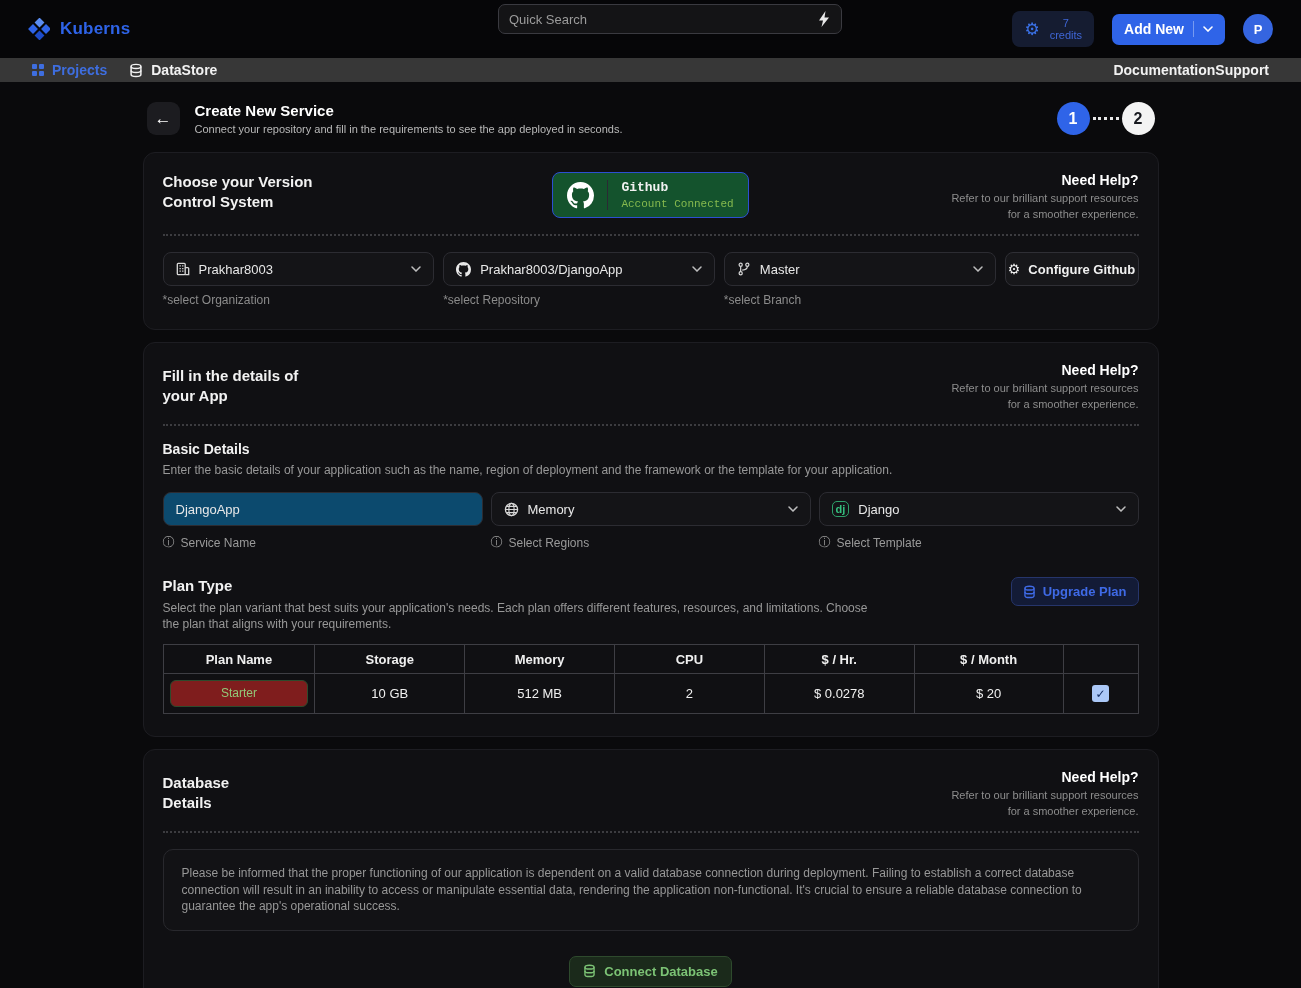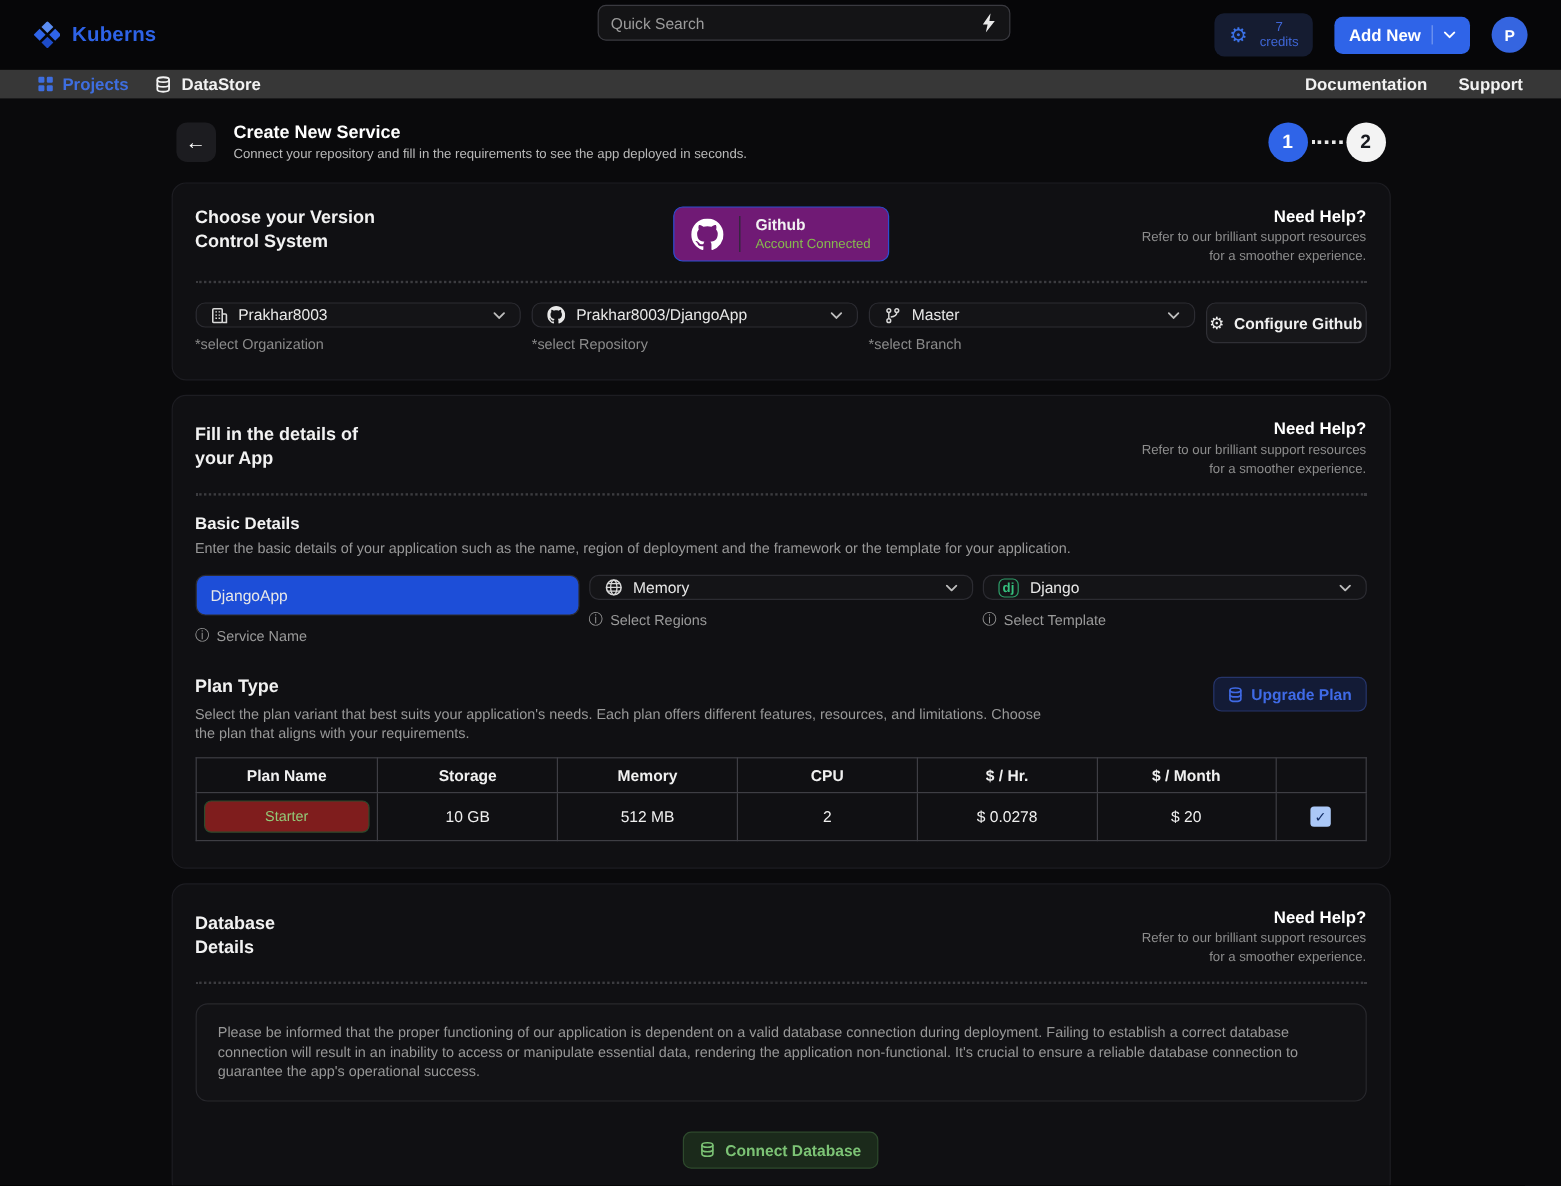--- a/index.html
+++ b/index.html
@@ -23,21 +23,21 @@
   .avatar { width:30px; height:30px; border-radius:50%; background:#3565e0; color:#fff; font-size:13px; font-weight:bold; display:flex; align-items:center; justify-content:center; }
 
   
   .subnav { height:24px; background:#373737; display:flex; align-items:center; padding:0 32px; }
   .subnav-item { display:flex; align-items:center; gap:8px; font-size:14px; cursor:pointer; }
   .subnav-item + .subnav-item { margin-left:22px; }
   .subnav-item.active { color:#3e6ee0; font-weight:bold; }
   .subnav-item.plain { color:#f2f2f2; font-weight:bold; }
   .grid-icon { display:grid; grid-template-columns:5px 5px; grid-template-rows:5px 5px; gap:2px; }
   .grid-icon i { background:#3e6ee0; border-radius:1px; }
-  .subnav-right { margin-left:auto; display:flex; gap:26px; }
+  .subnav-right { margin-left:auto; display:flex; }
   .subnav-right .link { color:#f2f2f2; font-size:14px; font-weight:bold; cursor:pointer; }
 
   
   .content { width:1016px; margin:0 auto; padding-top:20px; }
   .page-header { display:flex; align-items:center; margin-bottom:17px; padding:0 4px; }
   .back-btn { width:33px; height:33px; background:#1c1c20; border:none; border-radius:9px; color:#fff; font-size:17px; cursor:pointer; display:flex; align-items:center; justify-content:center; }
   .ph-text { margin-left:15px; }
   .ph-title { color:#fff; font-size:15px; font-weight:bold; }
   .ph-sub { color:#b9b9b9; font-size:11px; margin-top:4px; }
   .steps { margin-left:auto; display:flex; align-items:center; }
@@ -50,40 +50,40 @@
   .dotted { border-top:2px dotted #3c3c40; margin-top:14px; }
 
   .sec-title { color:#f2f2f2; font-size:15px; font-weight:bold; line-height:20px; }
   .need-help { text-align:right; }
   .nh-title { color:#fff; font-size:14px; font-weight:bold; }
   .nh-line { color:#8d8d8d; font-size:11px; margin-top:4px; }
 
   
   .vcs-head { display:flex; align-items:flex-start; }
   .vcs-head .left, .vcs-head .right { flex:1; }
-  .gh-card { border:1px solid #2c4fd2; background:#701a75; border-radius:8px; height:46px; padding:0 14px; display:flex; align-items:center; cursor:pointer; }
+  .gh-card { border:1px solid #2c4fd2; background:#14532d; border-radius:8px; height:46px; padding:0 14px; display:flex; align-items:center; cursor:pointer;font-family:Liberation Mono, monospace; }
   .gh-card .vline { width:1px; height:30px; background:#2a2a33; margin:0 13px; }
   .gh-name { color:#f2f2f2; font-size:13px; font-weight:bold; }
   .gh-status { color:#86b94e; font-size:11px; margin-top:3px; }
 
   .selects-row { display:flex; gap:9px; margin-top:16px; }
   .select-wrap { flex:1; }
-  .select { height:21px; background:#141417; border:1px solid #2c2c32; border-radius:8px; display:flex; align-items:center; padding:0 12px; gap:9px; color:#e8e8e8; font-size:13px; cursor:pointer; }
+  .select { height:34px; background:#141417; border:1px solid #2c2c32; border-radius:8px; display:flex; align-items:center; padding:0 12px; gap:9px; color:#e8e8e8; font-size:13px; cursor:pointer; }
   .select .chev { margin-left:auto; color:#bdbdbd; }
   .hint { color:#8b8b8b; font-size:12px; margin-top:7px; }
   .cfg-btn { width:134px; height:34px; background:#17171a; border:1px solid #2f2f35; border-radius:8px; color:#f0f0f0; font-size:13px; font-weight:bold; display:flex; align-items:center; justify-content:center; gap:8px; cursor:pointer; font-family:inherit; }
   .cfg-btn .gear { font-size:14px; }
 
   
   .head-flex { display:flex; align-items:center; justify-content:space-between; }
   .sub-block-title { color:#f2f2f2; font-size:14px; font-weight:bold; }
   .sub-block-desc { color:#989898; font-size:12px; margin-top:6px; }
   .inputs-row { display:flex; gap:8px; margin-top:15px; }
   .field { flex:1; }
-  .text-input { width:100%; height:34px; background:#1d4ed8; border:1px solid #2c2c32; border-radius:8px; color:#e8e8e8; font-size:13px; padding:0 12px; outline:none; font-family:inherit; }
+  .text-input { width:100%; height:34px; background:#0c4a6e; border:1px solid #2c2c32; border-radius:8px; color:#e8e8e8; font-size:13px; padding:0 12px; outline:none; font-family:inherit; }
   .ifield-label { display:flex; align-items:center; gap:6px; color:#9a9a9a; font-size:12px; margin-top:8px; }
   .info-i { font-size:12px; color:#9a9a9a; }
   .dj-badge { border:1.5px solid #2ea06a; color:#35c07e; border-radius:5px; font-size:11px; font-weight:bold; padding:1px 3px; }
 
   .plan-head { display:flex; align-items:flex-start; margin-top:26px; }
   .plan-desc { color:#989898; font-size:12px; margin-top:6px; line-height:16px; max-width:720px; }
   .upgrade-btn { margin-left:auto; height:29px; background:#131b36; border:1px solid #26356b; border-radius:7px; color:#3f6ae6; font-size:13px; font-weight:bold; display:flex; align-items:center; gap:7px; padding:0 11px; cursor:pointer; font-family:inherit; }
 
   table.plans { width:100%; border-collapse:collapse; margin-top:12px; }
   table.plans th, table.plans td { border:1px solid #3e3e44; text-align:center; color:#f0f0f0; }

